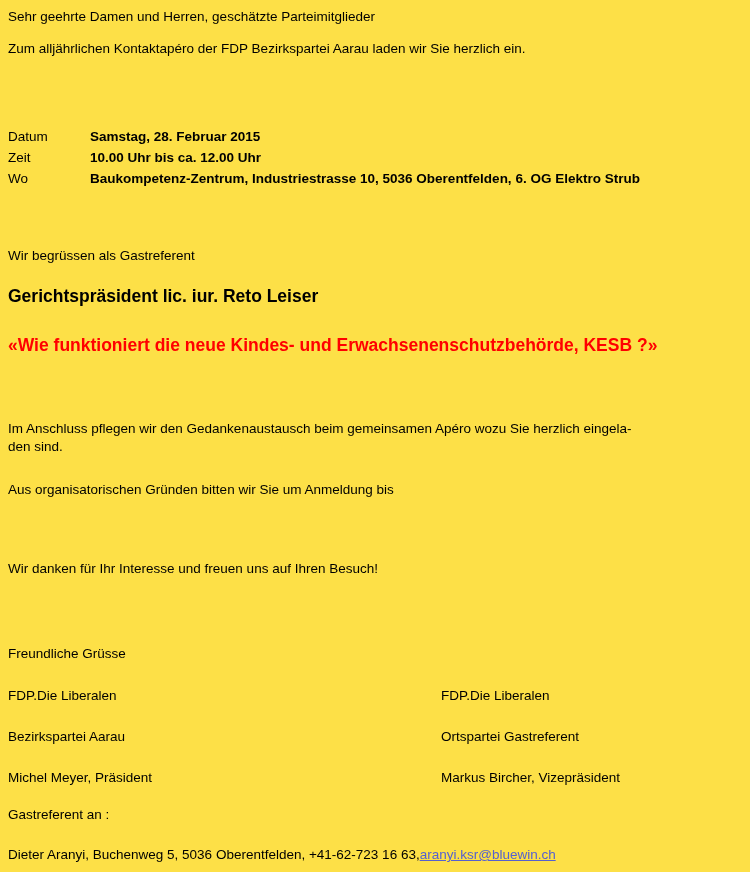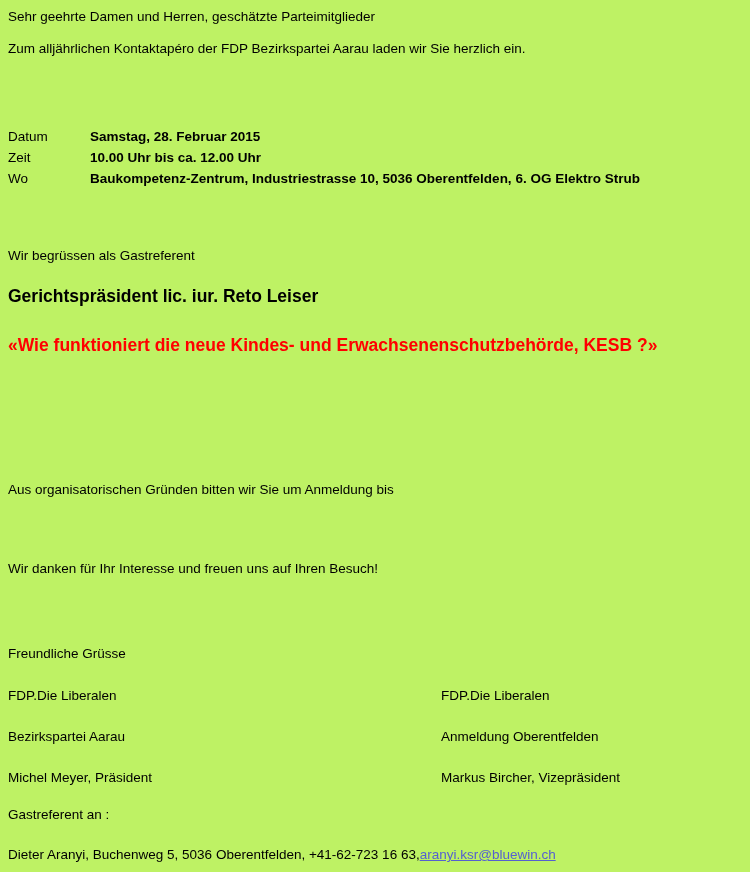--- a/index.html
+++ b/index.html
@@ -4,21 +4,21 @@
 <style>
   html, body {
     margin: 0;
     padding: 0;
     background: #ffffff;
   }
   .page {
     position: relative;
     width: 750px;
     height: 872px;
-    background: #bef264;
+    background: #fde047;
     font-family: "Liberation Sans", "DejaVu Sans", sans-serif;
     font-size: 13.5px;
     line-height: 17px;
     color: #000000;
     overflow: hidden;
   }
   .abs { position: absolute; left: 8px; white-space: nowrap; }
   .bold { font-weight: bold; }
 
   .detail-row { line-height: 21px; }
@@ -68,33 +68,37 @@
       <span class="detail-label">Wo</span><span class="detail-value">Baukompetenz-Zentrum, Industriestrasse 10, 5036 Oberentfelden, 6. OG Elektro Strub</span>
     </div>
   </div>
 
   <div class="abs" style="top:247px">Wir begrüssen als Gastreferent</div>
 
   <div class="abs speaker-name" style="top:286px">Gerichtspräsident lic. iur. Reto Leiser</div>
 
   <div class="abs talk-title" style="top: 335px; color: rgb(255, 0, 0);">«Wie funktioniert die neue Kindes- und Erwachsenenschutzbehörde, KESB ?»</div>
 
+  <div class="abs para-lines" style="top:420px">
+    <span>Im Anschluss pflegen wir den Gedankenaustausch beim gemeinsamen Apéro wozu Sie herzlich eingela-</span>
+    <span>den sind.</span>
+  </div>
 
   <div class="abs" style="top:481px">Aus organisatorischen Gründen bitten wir Sie um Anmeldung bis</div>
 
 
   <div class="abs" style="top:560px">Wir danken für Ihr Interesse und freuen uns auf Ihren Besuch!</div>
 
   <div class="abs" style="top:645px">Freundliche Grüsse</div>
 
   <div class="abs" style="top:687px">FDP.Die Liberalen</div>
   <div class="abs col-right" style="top:687px">FDP.Die Liberalen</div>
 
   <div class="abs" style="top:728px">Bezirkspartei Aarau</div>
-  <div class="abs col-right" style="top:728px">Anmeldung Oberentfelden</div>
+  <div class="abs col-right" style="top:728px">Ortspartei Gastreferent</div>
 
   <div class="abs" style="top:769px">Michel Meyer, Präsident</div>
   <div class="abs col-right" style="top:769px">Markus Bircher, Vizepräsident</div>
 
   <div class="abs" style="top:806px">Gastreferent an :</div>
 
   <div class="abs" style="top:846px">
     <span>Dieter Aranyi, Buchenweg 5, 5036 Oberentfelden, +41-62-723 16 63,</span><a class="email-link" style="color: rgb(85, 96, 208);">aranyi.ksr@bluewin.ch</a>
   </div>
 

